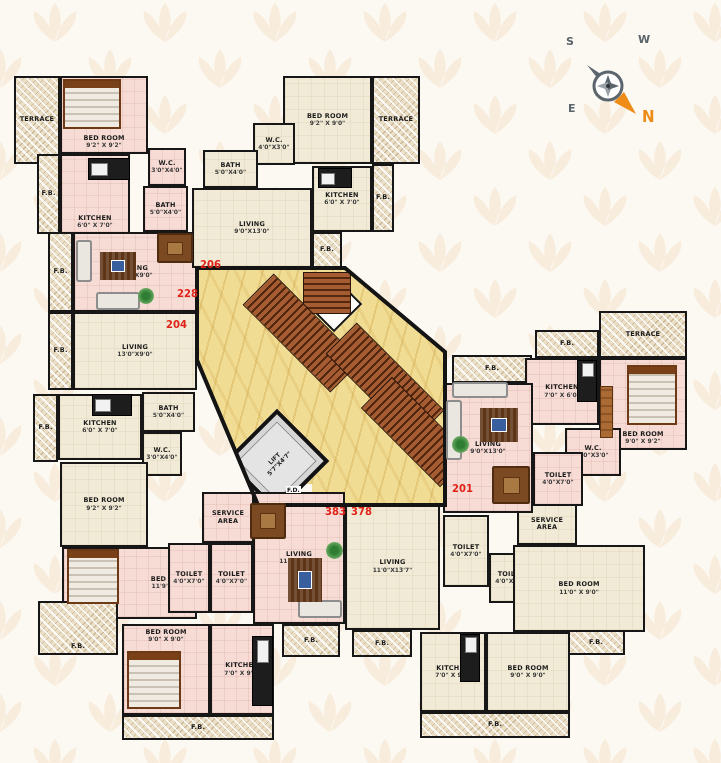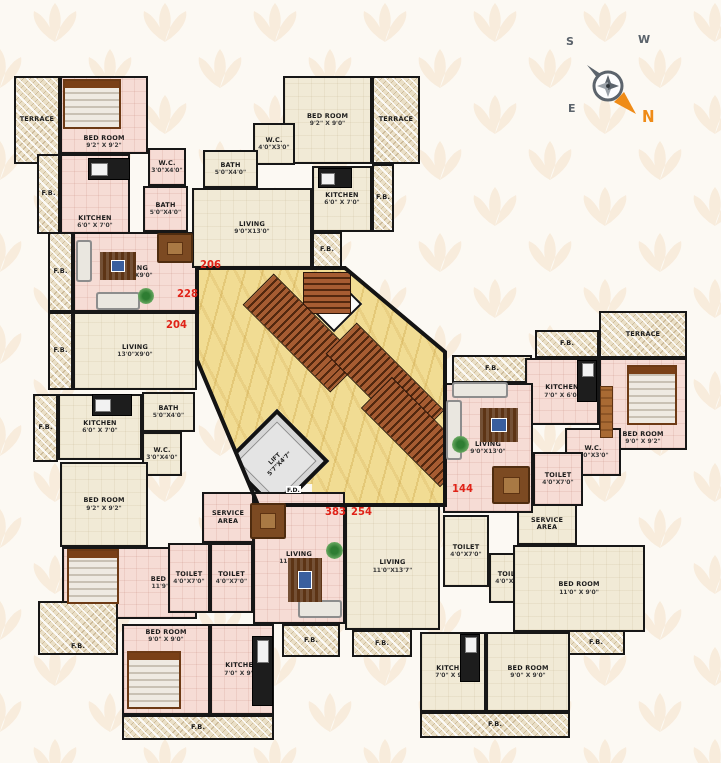--- a/index.html
+++ b/index.html
@@ -424,22 +424,22 @@
       <div class="furn counter counter-v" style="left: 252px; top: 636px; width: 21px; height: 70px;"></div>
       <div class="furn counter counter-v" style="left: 577px; top: 360px; width: 20px; height: 42px;"></div>
       <div class="furn counter counter-v" style="left: 460px; top: 634px; width: 20px; height: 48px;"></div>
       <div class="furn ward" style="left: 600px; top: 386px; width: 13px; height: 52px;"></div>
     </div>
   <div id="flatnos">
       <div class="flatno" style="left: 200px; top: 259px;">206</div>
       <div class="flatno" style="left: 177px; top: 288px;">228</div>
       <div class="flatno" style="left: 166px; top: 319px;">204</div>
       <div class="flatno" style="left: 325px; top: 506px;">383</div>
-      <div class="flatno" style="left: 351px; top: 506px;">254</div>
-      <div class="flatno" style="left: 452px; top: 483px;">144</div>
+      <div class="flatno" style="left: 351px; top: 506px;">378</div>
+      <div class="flatno" style="left: 452px; top: 483px;">201</div>
     </div>
 
   <div class="fd">F.D.</div>
 
   <div class="compass">
     <svg width="100" height="100" style="position:absolute;left:10px;top:10px;">
       <polygon points="29,29 48,53 55,46" fill="#5c646c"></polygon>
       <polygon points="71,29 52,53 45,46" fill="#5c646c" transform="translate(100,0) scale(-1,1) translate(-100,0)"></polygon>
       <polygon points="29,71 48,47 55,54" fill="#5c646c" transform="translate(0,100) scale(1,-1) translate(0,-100)"></polygon>
       <polygon points="78,78 56,66 66,56" fill="#ef8b17"></polygon>

